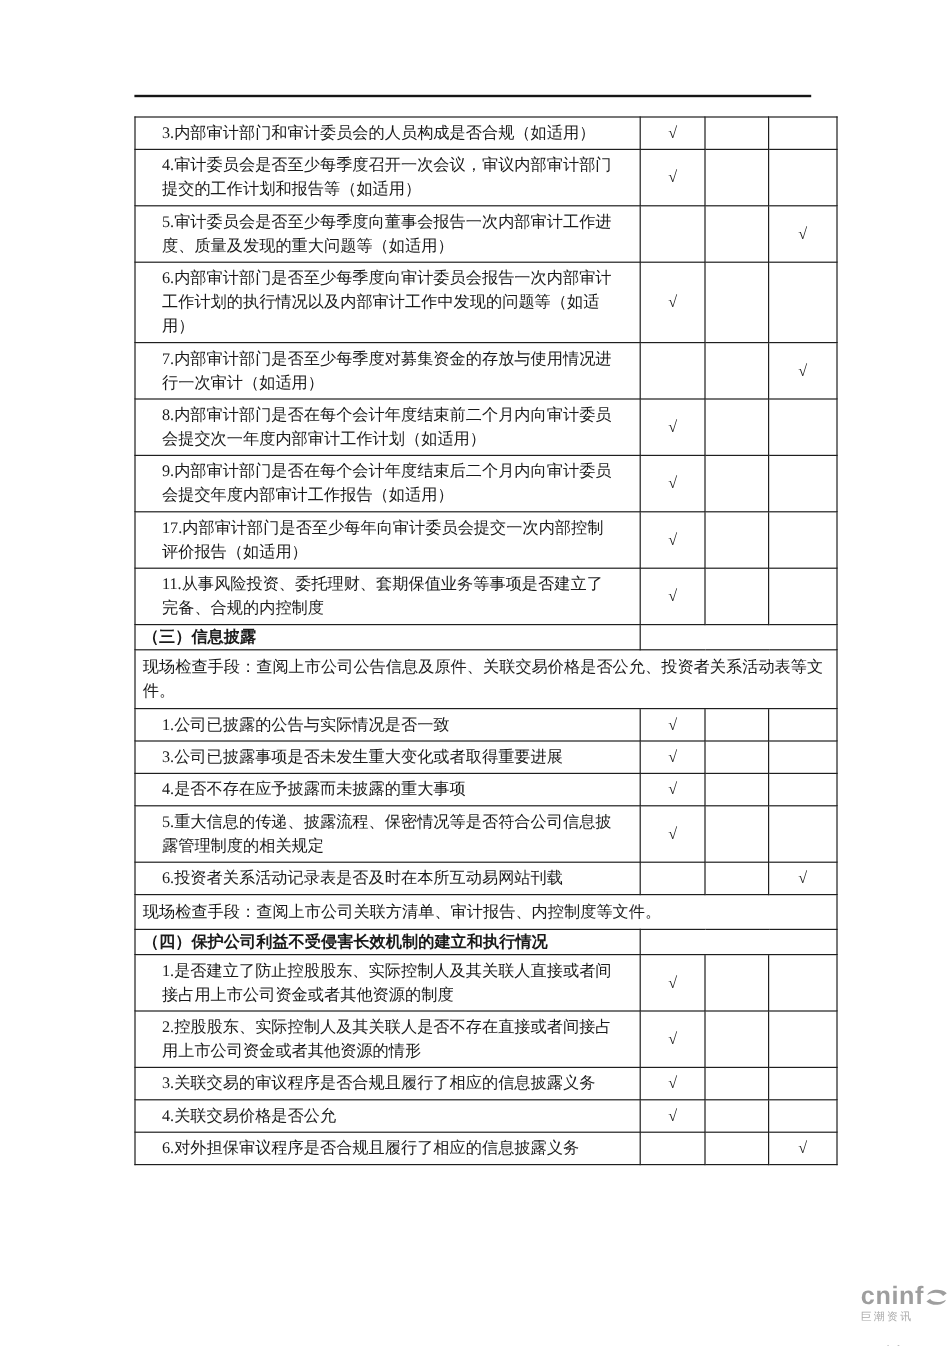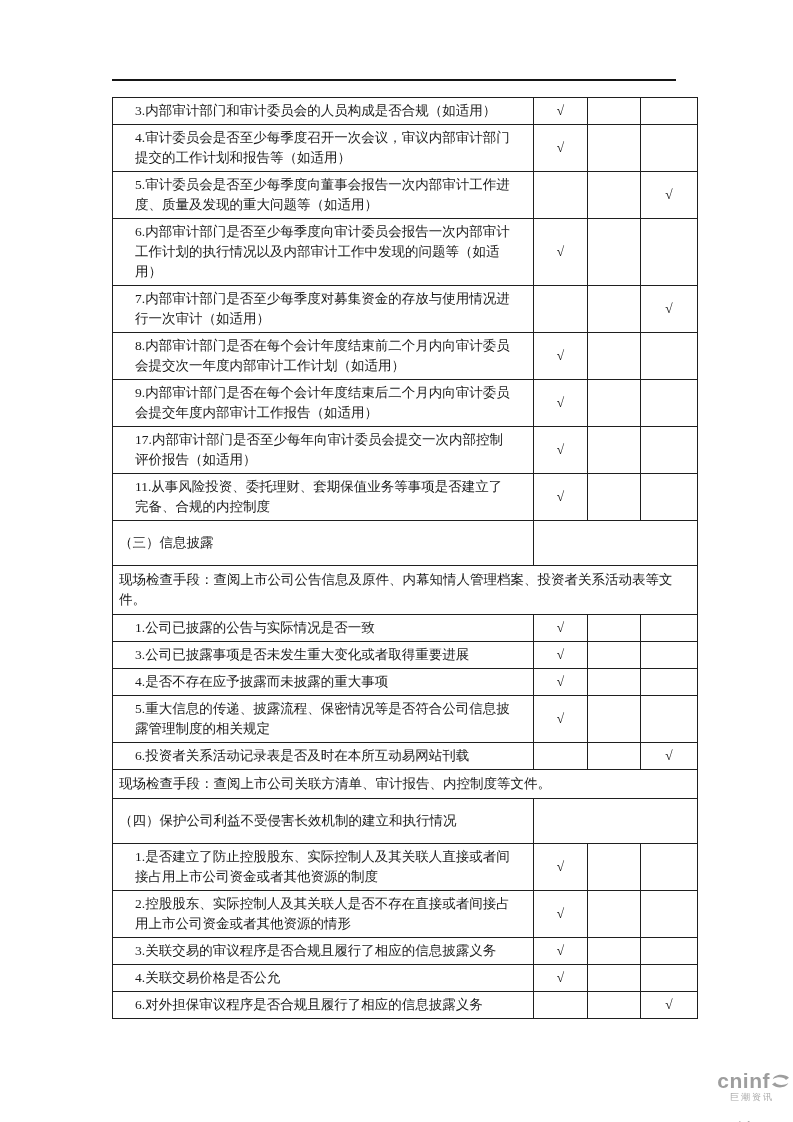--- a/index.html
+++ b/index.html
@@ -18,30 +18,30 @@
     border-collapse:collapse; table-layout:fixed;
   }
   table.checklist td {
     border:1px solid #1f1f1f; font-size:13.5px; line-height:20px;
     vertical-align:middle; word-break:break-all;
   }
   .q-cell { padding:3px 22px;font-family:Liberation Serif, serif; }
   .check-cell { text-align:center; font-size:13px; padding:2px 0; }
   .section-cell {
     font-family:"Liberation Sans","DejaVu Sans",sans-serif;
-    font-weight:400; padding:12px 6px; font-size:13.5px;
+    font-weight:700; padding:0 6px; font-size:13.5px;
   }
   .note-cell { padding:4px 6px; }
   .footer {
     position:absolute; right:3px; top:1069px; color:#a3a3a3;
     font-family:"Liberation Sans","DejaVu Sans",sans-serif;
   }
   .logo-line { display:flex; align-items:center; justify-content:flex-end; gap:1px; }
   .logo-word { font-size:21px; font-weight:700; letter-spacing:0.5px; color:#9e9e9e; }
-  .logo-cn { font-size:9px; text-align:right; padding-right:16px; letter-spacing:2px; margin-top:-2px; color:#a8a8a8; }
+  .logo-cn { font-size:9px; text-align:center; padding-right:16px; letter-spacing:2px; margin-top:-2px; color:#a8a8a8; }
   .logo-url { font-size:10px; text-align:right; margin-top:16px; color:#a3a3a3; }
 </style>
 </head>
 <body>
 
 <div class="page">
 
   <div class="header-rule"></div>
 
   <table class="checklist">
@@ -104,21 +104,21 @@
           <td class="q-cell">11.从事风险投资、委托理财、套期保值业务等事项是否建立了完备、合规的内控制度</td>
           <td class="check-cell">√</td>
           <td class="check-cell"></td>
           <td class="check-cell"></td>
         </tr>
         <tr>
           <td class="section-cell">（三）信息披露</td>
           <td colspan="3"></td>
         </tr>
         <tr>
-          <td colspan="4" class="note-cell">现场检查手段：查阅上市公司公告信息及原件、内幕知情人管理档案、投资者关系活动表等文件。</td>
+          <td colspan="4" class="note-cell">现场检查手段：查阅上市公司公告信息及原件、关联交易价格是否公允、投资者关系活动表等文件。</td>
         </tr>
         <tr>
           <td class="q-cell">1.公司已披露的公告与实际情况是否一致</td>
           <td class="check-cell">√</td>
           <td class="check-cell"></td>
           <td class="check-cell"></td>
         </tr>
         <tr>
           <td class="q-cell">3.公司已披露事项是否未发生重大变化或者取得重要进展</td>
           <td class="check-cell">√</td>

